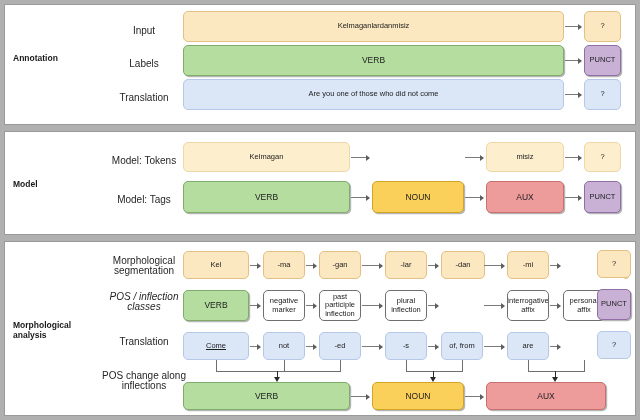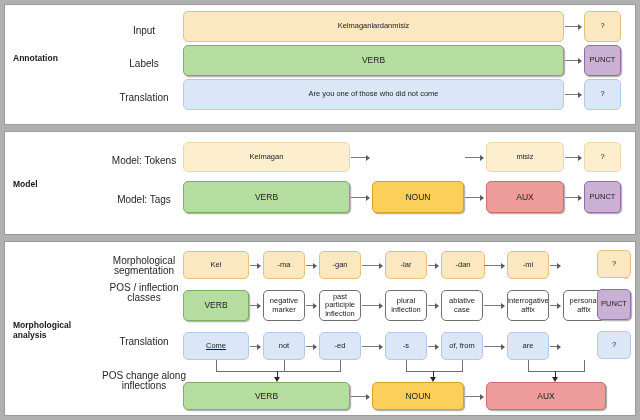--- a/index.html
+++ b/index.html
@@ -136,21 +136,21 @@
     <div class="arrow" style="left:460px;top:65px;width:18px;"></div>
     <div class="box c-salmon tall" style="left:481px;top:49px;width:78px;height:32px;">AUX</div>
     <div class="arrow" style="left:560px;top:65px;width:16px;"></div>
     <div class="box c-purple" style="left:579px;top:49px;width:37px;height:32px;">PUNCT</div>
   </div>
 
   <div class="panel" id="panel-morph">
     <div class="section-title" style="top:78px;">Morphological analysis</div>
 
     <div class="row-label" style="top:14px;">Morphological segmentation</div>
-    <div class="row-label" style="top:41px;">POS / inflection classes</div>
+    <div class="row-label" style="top:50px;font-style:italic;">POS / inflection classes</div>
     <div class="row-label" style="top:95px;">Translation</div>
     <div class="row-label" style="top:129px;">POS change along inflections</div>
 
     <div class="box c-yellow" style="left:178px;top:9px;width:66px;height:28px;">Kel</div>
     <div class="arrow" style="left:245px;top:23px;width:10px;"></div>
     <div class="box c-yellow" style="left:258px;top:9px;width:42px;height:28px;">-ma</div>
     <div class="arrow" style="left:301px;top:23px;width:10px;"></div>
     <div class="box c-yellow" style="left:314px;top:9px;width:42px;height:28px;">-gan</div>
     <div class="arrow" style="left:357px;top:23px;width:20px;"></div>
     <div class="box c-yellow" style="left:380px;top:9px;width:42px;height:28px;">-lar</div>
@@ -163,21 +163,20 @@
     <div class="box c-yellow" style="left:618px;top:9px;width:0px;height:28px;"></div>
 
     <div class="box c-green tall" style="left:178px;top:48px;width:66px;height:31px;">VERB</div>
     <div class="arrow" style="left:245px;top:63px;width:10px;"></div>
     <div class="box c-white" style="left:258px;top:48px;width:42px;height:31px;">negative marker</div>
     <div class="arrow" style="left:301px;top:63px;width:10px;"></div>
     <div class="box c-white" style="left:314px;top:48px;width:42px;height:31px;">past participle inflection</div>
     <div class="arrow" style="left:357px;top:63px;width:20px;"></div>
     <div class="box c-white" style="left:380px;top:48px;width:42px;height:31px;">plural inflection</div>
     <div class="arrow" style="left:423px;top:63px;width:10px;"></div>
-    <div class="box c-white" style="left:436px;top:48px;width:42px;height:31px;">ablative case</div>
     <div class="arrow" style="left:479px;top:63px;width:20px;"></div>
     <div class="box c-white" style="left:502px;top:48px;width:42px;height:31px;">interrogative affix</div>
     <div class="arrow" style="left:545px;top:63px;width:10px;"></div>
     <div class="box c-white" style="left:558px;top:48px;width:42px;height:31px;">personal affix</div>
     <div class="arrow" style="left:601px;top:63px;width:14px;"></div>
 
     <div class="box c-blue" style="left:178px;top:90px;width:66px;height:28px;text-decoration:underline;">Come</div>
     <div class="arrow" style="left:245px;top:104px;width:10px;"></div>
     <div class="box c-blue" style="left:258px;top:90px;width:42px;height:28px;">not</div>
     <div class="arrow" style="left:301px;top:104px;width:10px;"></div>

